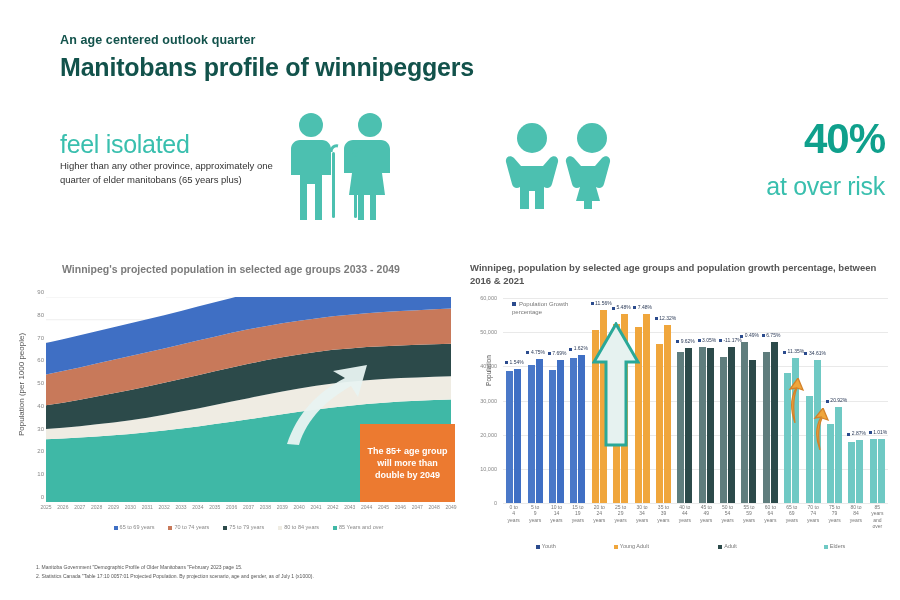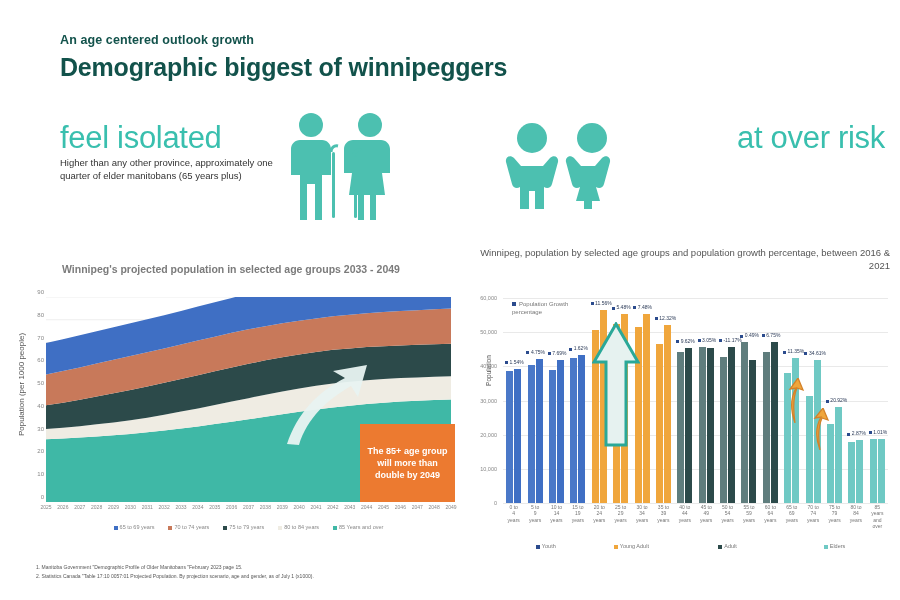--- a/index.html
+++ b/index.html
@@ -10,21 +10,21 @@
   .page{position:relative;width:900px;height:600px;}
 
   
   .kicker{position:absolute;left:60px;top:33px;font-size:12.5px;font-weight:bold;color:#12524b;letter-spacing:.1px;}
   .title{position:absolute;left:60px;top:53px;font-size:25px;font-weight:bold;color:#12524b;letter-spacing:-.2px;}
 
   
   .stat-left{position:absolute;left:60px;top:118px;width:220px;text-align:left;}
   .stat-right{position:absolute;left:655px;top:118px;width:230px;text-align:right;}
   .big-num{font-size:42px;font-weight:bold;color:#0fa08c;line-height:1.0;letter-spacing:-1px;}
-  .big-sub{font-size:31px;color:#39bfae;line-height:1.15;margin-top:2px;letter-spacing:-.3px;}
+  .big-sub{font-size:25px;color:#39bfae;line-height:1.15;margin-top:12px;letter-spacing:-.3px;}
   .stat-body{font-size:9.5px;color:#333;line-height:1.45;}
   .stat-right .stat-body{margin-top:8px;}
 
   
   .people-elder{position:absolute;left:278px;top:112px;}
   .people-kids{position:absolute;left:500px;top:122px;}
 
   
   .chart-left-title{position:absolute;left:62px;top:263px;font-size:10.5px;color:#7b7b7b;font-weight:bold;}
   .left-chart{position:absolute;left:8px;top:292px;width:452px;height:255px;}
@@ -37,22 +37,22 @@
   .lc-xticks span{position:absolute;font-size:5px;color:#888;transform:translateX(-50%);}
   .lc-legend{position:absolute;left:38px;top:232px;width:405px;text-align:center;font-size:5.5px;color:#888;}
   .lc-legend .li{display:inline-block;margin:0 7px;white-space:nowrap;}
   .lc-legend .sw{display:inline-block;width:4px;height:4px;margin-right:2px;vertical-align:middle;}
 
   .callout-orange{position:absolute;left:360px;top:424px;width:95px;height:78px;background:#ec7a30;
      color:#fff;font-size:9px;font-weight:bold;line-height:1.35;display:flex;align-items:center;
      justify-content:center;text-align:center;padding:0 4px;box-sizing:border-box;}
 
   
-  .chart-right-title{position:absolute;left:470px;top:246px;width:420px;text-align:right;
-      font-size:9.5px;color:#555;font-weight:normal;line-height:1.4;}
+  .chart-right-title{position:absolute;left:470px;top:261px;width:420px;text-align:left;
+      font-size:9.5px;color:#555;font-weight:bold;line-height:1.4;}
   .right-chart{position:absolute;left:465px;top:292px;width:430px;height:265px;}
   .rc-ylabel{position:absolute;left:-22px;top:75px;width:90px;transform:rotate(-90deg);
       font-size:6.5px;color:#555;text-align:center;}
   .rc-plot{position:absolute;left:38px;top:6px;width:385px;height:205px;}
   .rc-yticks{position:absolute;left:0px;top:0px;width:34px;height:211px;}
   .rc-yticks span{position:absolute;right:2px;font-size:5.5px;color:#888;transform:translateY(-50%);}
   .rc-grid{position:absolute;left:0;right:0;border-top:1px solid #e9e9e9;}
   .rc-bars{position:absolute;left:0;bottom:0;width:100%;height:100%;display:flex;align-items:flex-end;}
   .rc-group{flex:1;display:flex;align-items:flex-end;justify-content:center;gap:1px;height:100%;position:relative;}
   .rc-bar{width:7px;}
@@ -76,22 +76,22 @@
   .arrow-left-chart{position:absolute;left:285px;top:352px;}
   .arrow-up-right{position:absolute;left:592px;top:322px;}
   .arrow-curve1{position:absolute;left:785px;top:378px;}
   .arrow-curve2{position:absolute;left:810px;top:408px;}
 </style>
 </head>
 <body>
 
 <div class="page">
 
-  <div class="kicker">An age centered outlook growth</div>
-  <div class="title">Demographic biggest of winnipeggers</div>
+  <div class="kicker">An age centered outlook quarter</div>
+  <div class="title">Manitobans profile of winnipeggers</div>
 
   <div class="stat-left">
     <div class="big-sub">feel isolated</div>
     <div class="stat-body">Higher than any other province, approximately one quarter of elder manitobans (65 years plus)</div>
   </div>
 
   <div class="people-elder">
     <svg width="130" height="112" viewBox="0 0 130 112">
       <g fill="#4cc0b0">
 
@@ -116,20 +116,21 @@
         <path d="M14 36c-4-4-9-1-8 4l6 22c1 4 5 5 8 3v22h9v-18h6v18h9V65c3 2 7 1 8-3l6-22c1-5-4-8-8-4l-7 8H21z"></path>
 
         <circle cx="92" cy="16" r="15"></circle>
         <path d="M74 36c-4-4-9-1-8 4l6 22c1 4 5 5 8 3l-4 14h8v8h8v-8h8l-4-14c3 2 7 1 8-3l6-22c1-5-4-8-8-4l-7 8H81z"></path>
         <path d="M77 27c0-8 7-14 15-14s15 6 15 14" fill="none"></path>
       </g>
     </svg>
   </div>
 
   <div class="stat-right">
+    <div class="big-num">40%</div>
     <div class="big-sub">at over risk</div>
   </div>
 
   <div class="chart-left-title">Winnipeg's projected population in selected age groups 2033 - 2049</div>
   <div class="left-chart">
     <div class="lc-ylabel">Population (per 1000 people)</div>
     <div class="lc-yticks" id="lc-yticks">
         <span style="top: 205px;">0</span>
         <span style="top: 182.222px;">10</span>
         <span style="top: 159.444px;">20</span>

